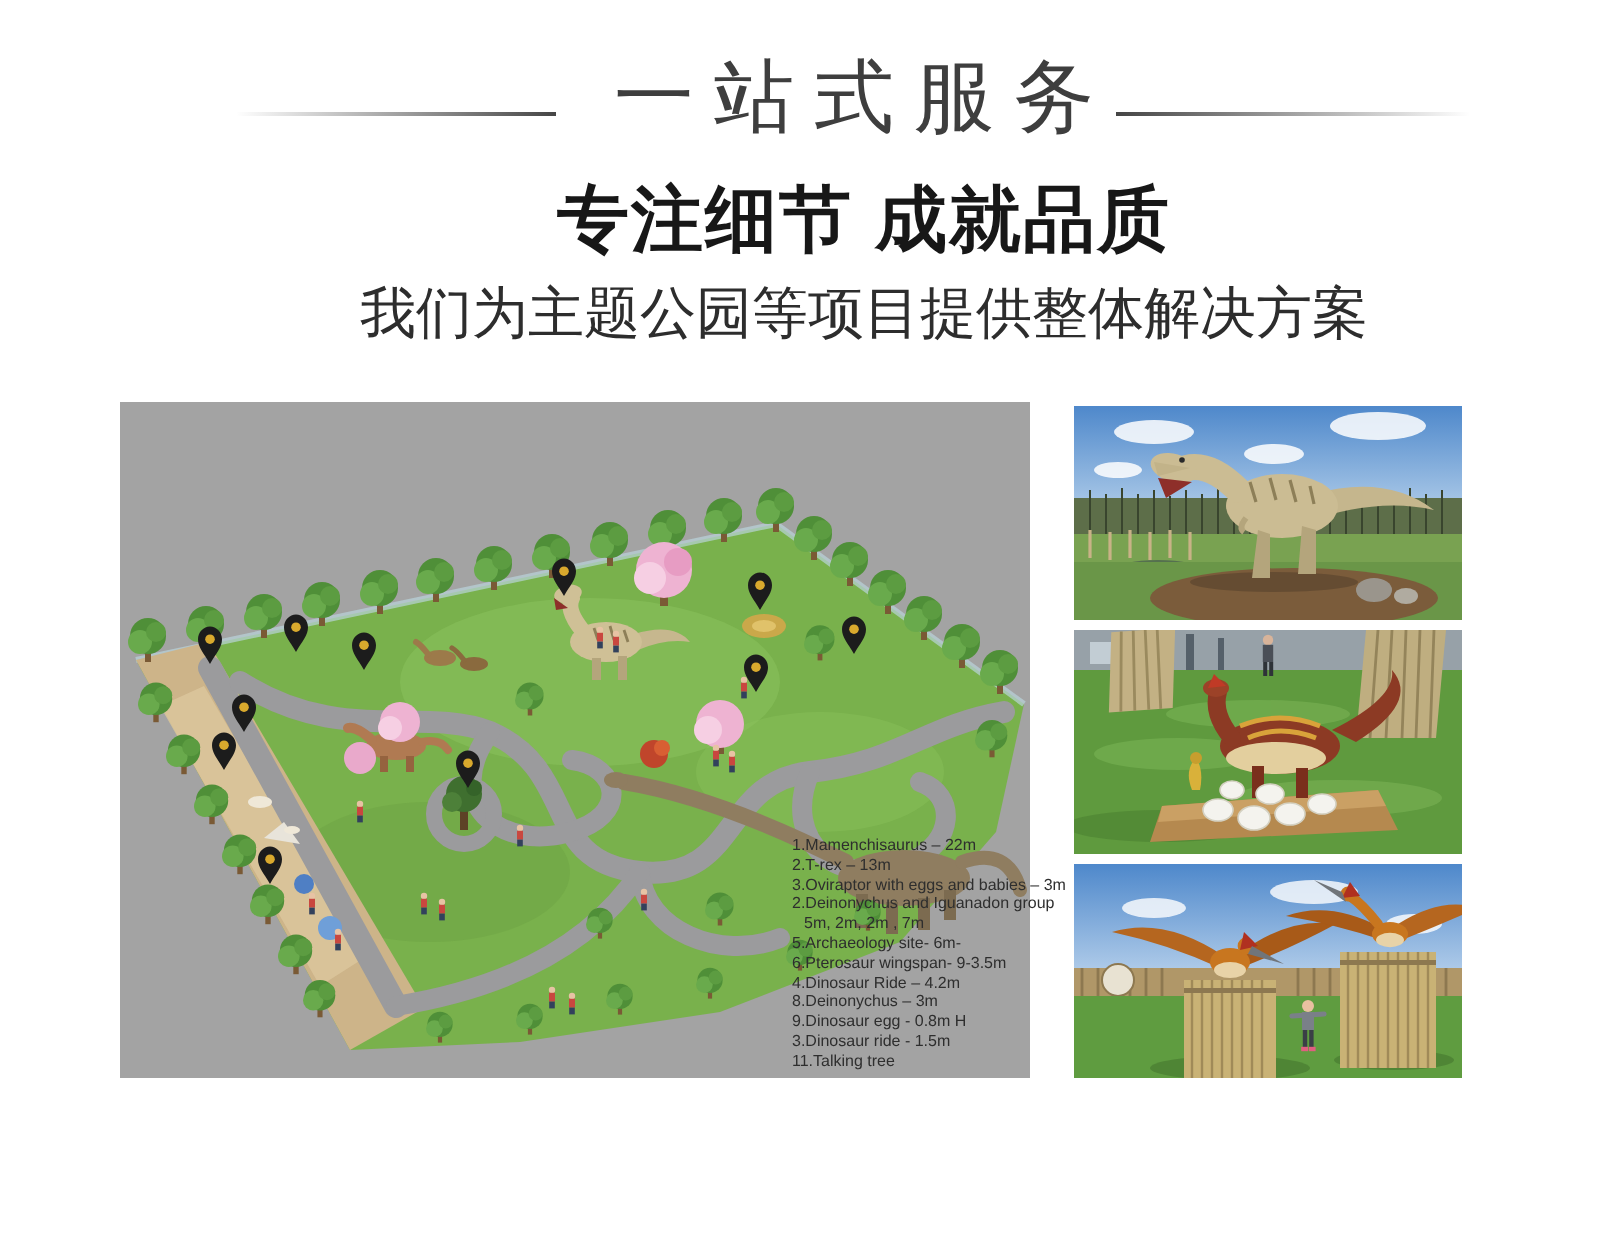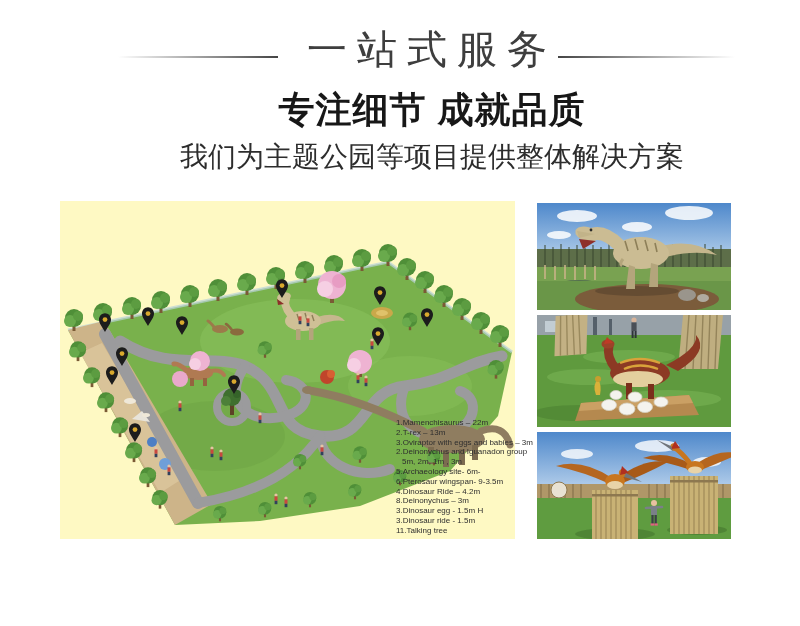--- a/index.html
+++ b/index.html
@@ -18,21 +18,21 @@
   .heading2 {
     position:absolute; top:86px; left:32px; width:800px; text-align:center;
     font-size:36px; font-weight:bold; color:#171717; letter-spacing:1px; white-space:nowrap;
   }
   .subheading {
     position:absolute; top:138px; left:32px; width:800px; text-align:center;
     font-size:28px; font-weight:400; color:#2d2d2d; white-space:nowrap;
   }
 
   
-  .park-panel { position:absolute; left:60px; top:201px; width:455px; height:338px; background:#fef9c3; }
+  .park-panel { position:absolute; left:60px; top:201px; width:455px; height:338px; background:#a3a3a3; }
   .park-map { position:absolute; left:0; top:0; }
   .legend {
     position:absolute; left:336px; top:217px; width:118px;
     font-size:8px; line-height:9.8px; color:#2e2e2e; letter-spacing:0;
   }
   .legend div { white-space:nowrap; }
   .legend .indent { padding-left:6px; }
 
   
   .photo-col { position:absolute; left:537px; top:203px; width:194px; }
@@ -248,26 +248,26 @@
         <use href="#pin" transform="translate(52,184) scale(0.8)"></use>
         <use href="#pin" transform="translate(75,241) scale(0.8)"></use>
       </g>
     </svg>
 
     <div class="legend">
       <div>1.Mamenchisaurus – 22m</div>
       <div>2.T-rex – 13m</div>
       <div>3.Oviraptor with eggs and babies – 3m</div>
       <div>2.Deinonychus and Iguanadon group</div>
-      <div class="indent">5m, 2m, 1m , 3m</div>
+      <div class="indent">5m, 2m, 2m , 7m</div>
       <div>5.Archaeology site- 6m-</div>
       <div>6.Pterosaur  wingspan- 9-3.5m</div>
       <div>4.Dinosaur Ride – 4.2m</div>
       <div>8.Deinonychus – 3m</div>
-      <div>3.Dinosaur egg - 1.5m H</div>
+      <div>9.Dinosaur egg - 0.8m H</div>
       <div>3.Dinosaur ride -  1.5m</div>
       <div>11.Talking tree</div>
     </div>
   </div>
 
   <div class="photo-col">
 
     <svg class="photo" width="194" height="107" viewBox="0 0 194 107" xmlns="http://www.w3.org/2000/svg">
       <defs>
         <linearGradient id="sky1" x1="0" y1="0" x2="0" y2="1">

